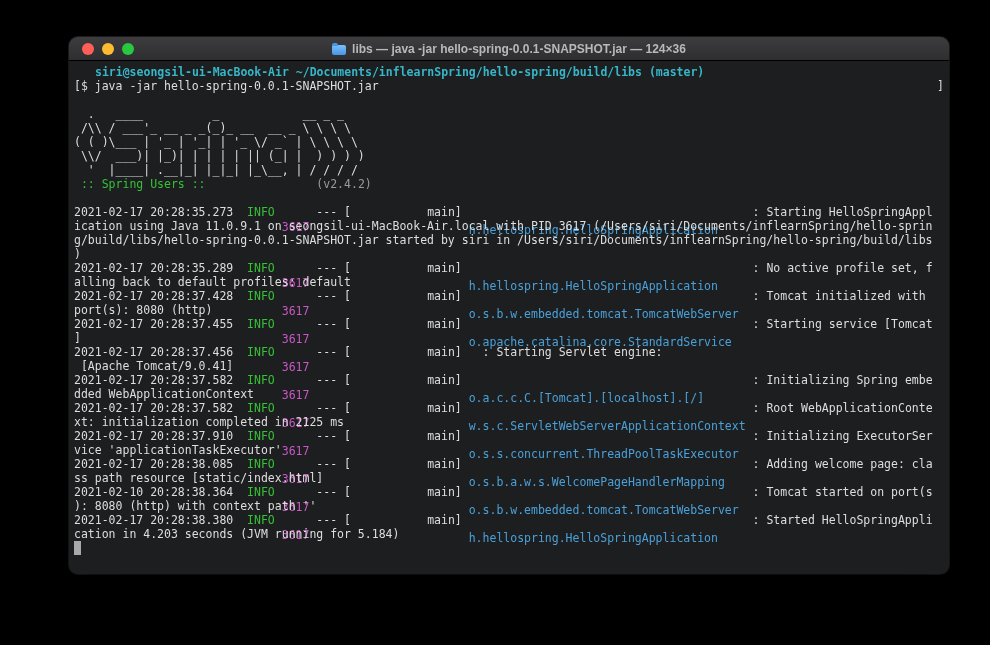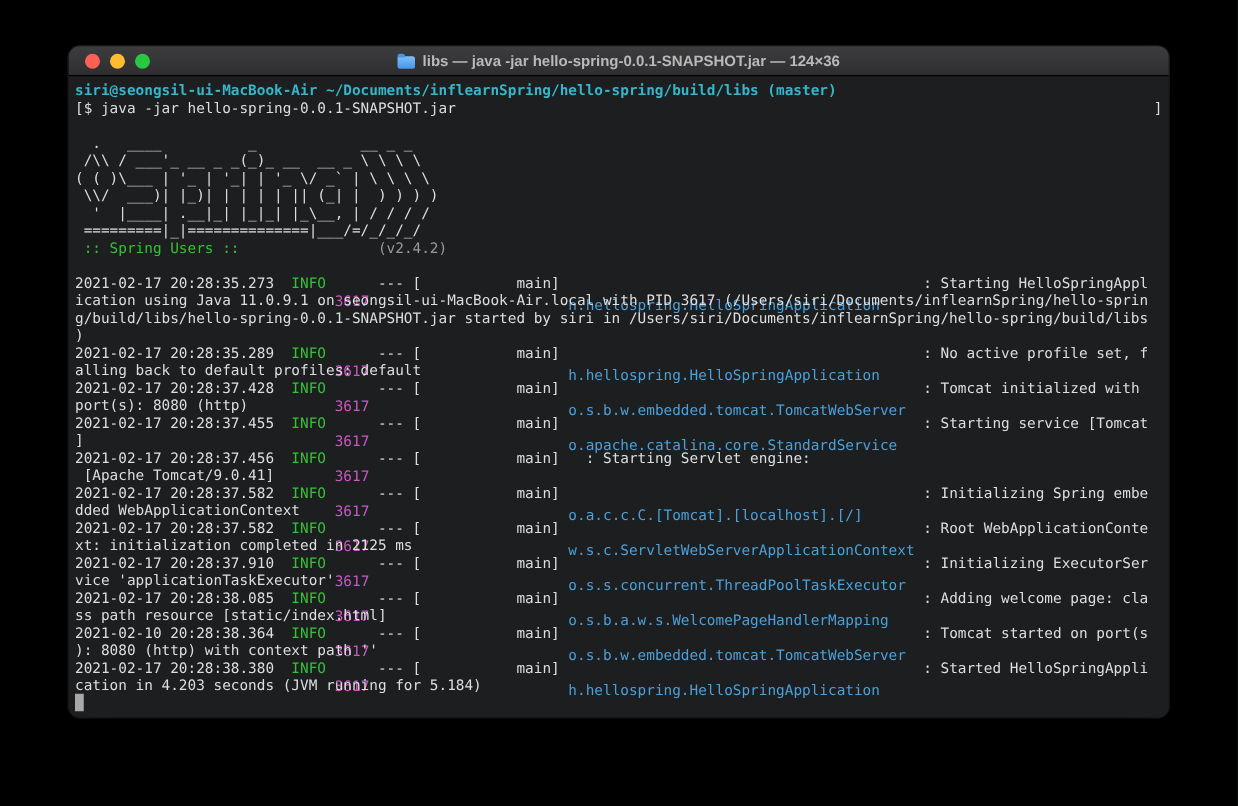--- a/index.html
+++ b/index.html
@@ -2,21 +2,21 @@
 <html style="--desktop-bg: #000000; --terminal-bg: #1d1e20; --titlebar-bg-top: #3d3d40; --titlebar-bg-bottom: #2e2e30; --titlebar-fg: #b9b9b9; --default-fg: #dedede; --prompt-cyan: #36b6c8; --logger-blue: #4aa0d9; --info-green: #35c135; --pid-magenta: #ca58c5; --muted-gray: #9a9a9a; --close-red: #ff5f57; --minimize-yellow: #febc2e; --zoom-green: #28c840; --cursor-gray: #a9a9a9; --folder-blue: #4795e8;"><head>
 <meta charset="utf-8">
 <style>
   * { margin: 0; padding: 0; box-sizing: border-box; }
   html, body { width: 990px; height: 645px; overflow: hidden; }
   body { background: var(--desktop-bg, #000); font-family: "Liberation Sans", sans-serif; }
 
   .desktop { position: relative; width: 990px; height: 645px; background: var(--desktop-bg, #000); }
 
   .window {
-    position: absolute; left: 55px; top: 37px; width: 880px; height: 537px;
+    position: absolute; left: 69px; top: 37px; width: 880px; height: 537px;
     border-radius: 9px; overflow: hidden;
     background: var(--terminal-bg, #1d1e20);
     box-shadow: 0 18px 45px rgba(0,0,0,0.75), 0 0 0 1px rgba(255,255,255,0.12);
   }
 
   .titlebar {
     position: relative; height: 24px;
     background: linear-gradient(180deg, var(--titlebar-bg-top, #3d3d40), var(--titlebar-bg-bottom, #2e2e30));
     border-bottom: 1px solid #000;
     display: flex; align-items: center;
@@ -49,21 +49,21 @@
   }
   .line { display: flex; height: 14px; }
   .line span { white-space: pre; }
 
   .fg      { color: var(--default-fg, #dedede); }
   .cyan    { color: var(--prompt-cyan, #36b6c8); }
   .blue    { color: var(--logger-blue, #4aa0d9); margin-top: 18px; }
   .green   { color: var(--info-green, #35c135); }
   .magenta { color: var(--pid-magenta, #ca58c5); margin-top: 15px; }
   .gray    { color: var(--muted-gray, #9a9a9a); }
-  .bold    { font-weight: bold; }
+  .bold    { font-weight: bold; margin-left: 21px; }
   .right   { margin-left: auto; color: var(--default-fg, #dedede); }
   .cursor  { background: var(--cursor-gray, #a9a9a9); }
 </style>
 </head>
 <body>
 
 <div class="desktop">
   <div class="window">
     <div class="titlebar">
       <div class="traffic">
@@ -94,23 +94,20 @@
         <div class="line">
           <span class="fg">( ( )\___ | '_ | '_| | '_ \/ _` | \ \ \ \</span>
         </div>
         <div class="line">
           <span class="fg"> \\/  ___)| |_)| | | | | || (_| |  ) ) ) )</span>
         </div>
         <div class="line">
           <span class="fg">  '  |____| .__|_| |_|_| |_\__, | / / / /</span>
         </div>
         <div class="line">
-          <span class="fg"> =========|_|==============|___/=/_/_/_/</span>
-        </div>
-        <div class="line">
           <span class="green"> :: Spring Users ::</span>
           <span class="gray">                (v2.4.2)</span>
         </div>
         <div class="line"></div>
         <div class="line">
           <span class="fg">2021-02-17 20:28:35.273  </span>
           <span class="green">INFO</span>
           <span class="fg"> </span>
           <span class="magenta">3617</span>
           <span class="fg"> --- [           main] </span>

